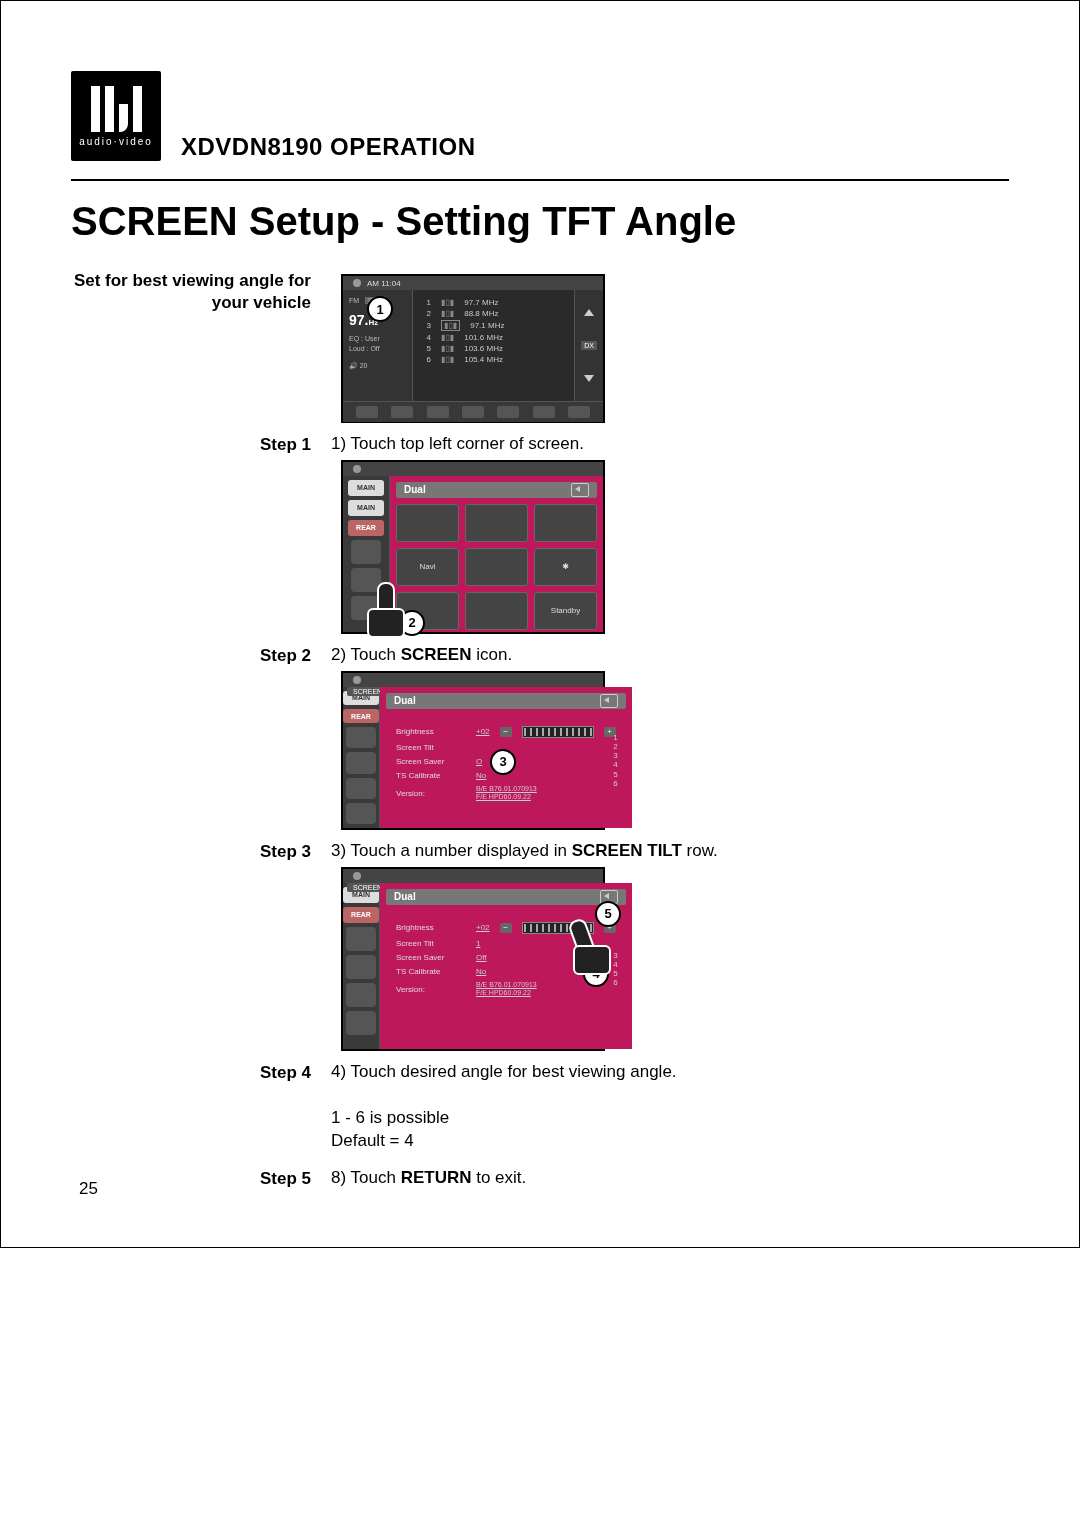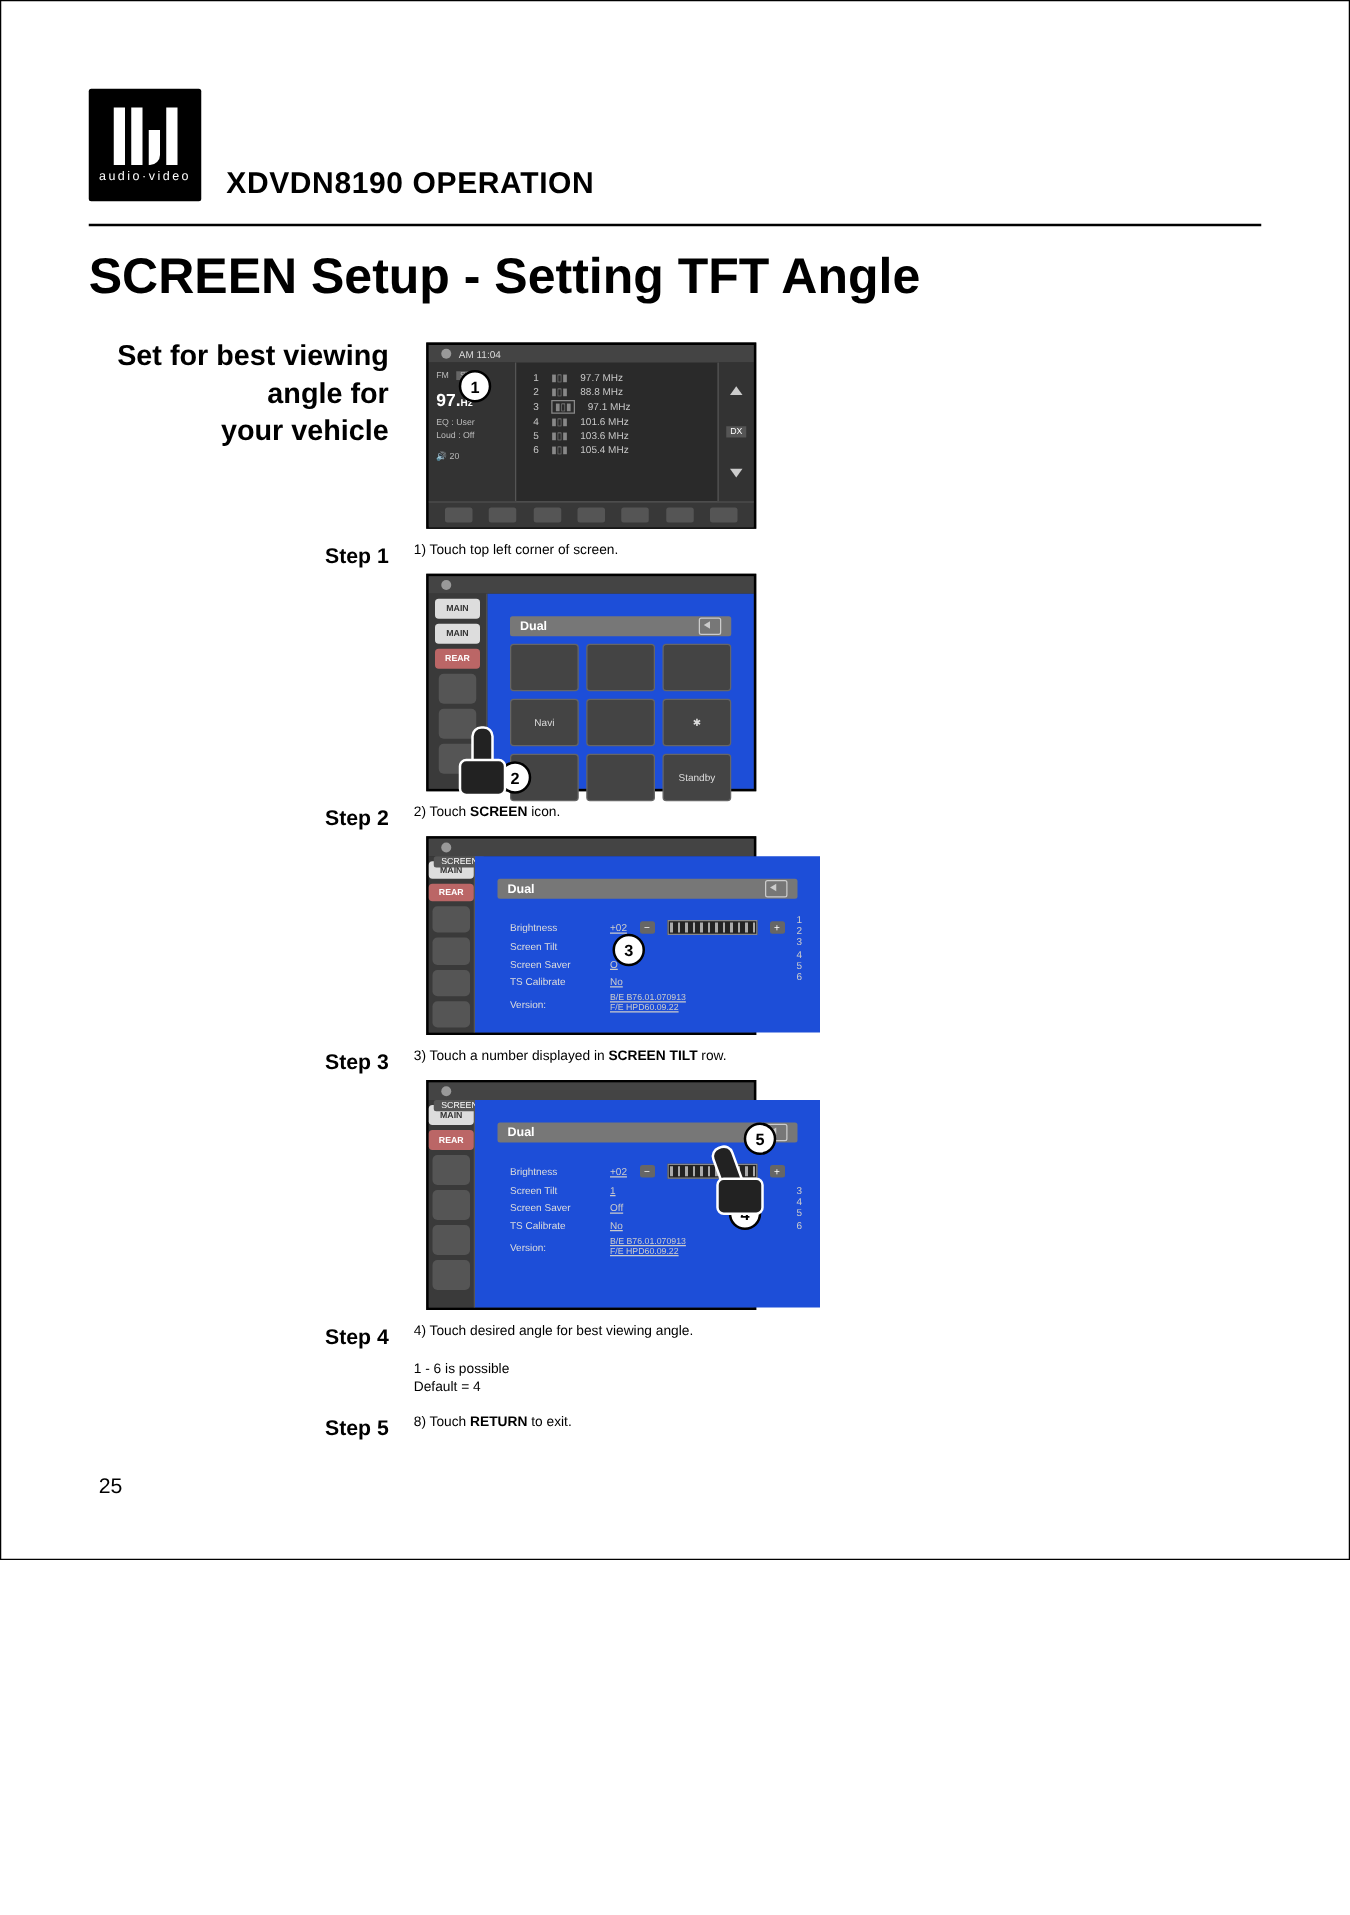--- a/index.html
+++ b/index.html
@@ -13,24 +13,24 @@
   .logo .bars span:nth-child(3){height:28px;border-radius:0 0 8px 0;}
   .logo .bars span:nth-child(4){height:46px;}
   .logo .txt{font-size:10px;letter-spacing:2px;margin-top:4px;}
   .logo .rmark{position:absolute;top:0;right:-8px;font-size:10px;}
   .model{font-weight:bold;font-size:24px;letter-spacing:.5px;}
   .rule{border:none;border-top:2px solid #000;margin:0 0 18px 0;}
   h1.title{font-size:40px;font-weight:bold;margin:0 0 26px 0;}
   .body{display:flex;gap:30px;}
   .leftcol{width:240px;flex:0 0 240px;}
   .rightcol{flex:1;}
-  .intro{font-weight:bold;font-size:23px;text-align:right;line-height:1.3;}
+  .intro{font-weight:bold;font-size:17px;text-align:right;line-height:1.3;}
   .step-row{display:flex;align-items:flex-start;gap:20px;margin-top:0;}
   .step-label{width:240px;flex:0 0 240px;text-align:right;font-weight:bold;font-size:17px;padding-top:2px;}
-  .step-text{font-size:11px;line-height:1.35;}
+  .step-text{font-size:17px;line-height:1.35;}
   .step-text b{font-weight:bold;}
   .shot{border:2px solid #000;background:#2a2a2a;color:#c8c8c8;font-size:9px;position:relative;margin:4px 0 10px 0;}
   .shot1{width:260px;height:145px;}
   .shot2{width:260px;height:170px;}
   .shot3{width:260px;height:155px;}
   .shot4{width:260px;height:180px;}
   .topbar{height:14px;background:#444;display:flex;align-items:center;justify-content:flex-start;padding:0 6px;font-size:8px;color:#ddd;}
   .topbar .ant{width:8px;height:8px;background:#999;border-radius:50%;margin-left:4px;}
   .radio-body{display:flex;height:calc(100% - 34px);}
   .radio-left{width:70px;padding:6px;box-sizing:border-box;background:#333;border-right:1px solid #555;}
@@ -45,21 +45,21 @@
   .arrow.up{border-bottom:7px solid #ccc;}
   .arrow.down{border-top:7px solid #ccc;}
   .dx{font-size:7px;background:#555;color:#fff;padding:1px 3px;}
   .btnbar{height:20px;background:#383838;border-top:1px solid #555;display:flex;align-items:center;justify-content:space-around;padding:0 6px;}
   .btnbar .b{width:22px;height:12px;background:#555;border-radius:2px;}
   .callout{position:absolute;background:#fff;color:#000;border:2px solid #000;border-radius:50%;width:22px;height:22px;display:flex;align-items:center;justify-content:center;font-weight:bold;font-size:13px;z-index:5;}
   .menu-body{display:flex;height:calc(100% - 14px);}
   .menu-side{width:46px;background:#3a3a3a;border-right:1px solid #555;display:flex;flex-direction:column;align-items:center;padding:4px 0;gap:4px;}
   .side-btn{width:36px;height:16px;background:#ddd;color:#333;border-radius:3px;font-size:7px;display:flex;align-items:center;justify-content:center;font-weight:bold;}
   .side-ic{width:30px;height:24px;background:#555;border-radius:4px;}
-  .menu-main{flex:1;background:#1d4ed8;padding:18px;box-sizing:border-box;}
+  .menu-main{flex:1;background:#be185d;padding:6px;box-sizing:border-box;}
   .dual-hdr{height:16px;background:#777;color:#fff;font-weight:bold;font-size:10px;display:flex;align-items:center;padding:0 8px;border-radius:2px;margin-bottom:6px;justify-content:space-between;}
   .ret{width:16px;height:12px;border:1px solid #ccc;border-radius:2px;position:relative;}
   .ret::before{content:"";position:absolute;left:3px;top:2px;width:0;height:0;border-top:3px solid transparent;border-bottom:3px solid transparent;border-right:5px solid #ccc;}
   .menu-grid{display:grid;grid-template-columns:repeat(3,1fr);gap:6px;}
   .menu-tile{height:36px;background:#444;border:1px solid #666;border-radius:3px;display:flex;align-items:center;justify-content:center;font-size:8px;color:#ddd;}
   .hand{position:absolute;width:44px;height:56px;z-index:6;}
   .hand .finger{width:14px;height:34px;background:#222;border:2px solid #fff;border-radius:8px 8px 4px 4px;position:absolute;}
   .hand .palm{width:34px;height:26px;background:#222;border:2px solid #fff;border-radius:6px;position:absolute;bottom:0;left:4px;}
   .screen-list{padding:6px 10px;box-sizing:border-box;}
   .screen-list .row{display:flex;align-items:center;font-size:8px;margin:5px 0;gap:10px;}

